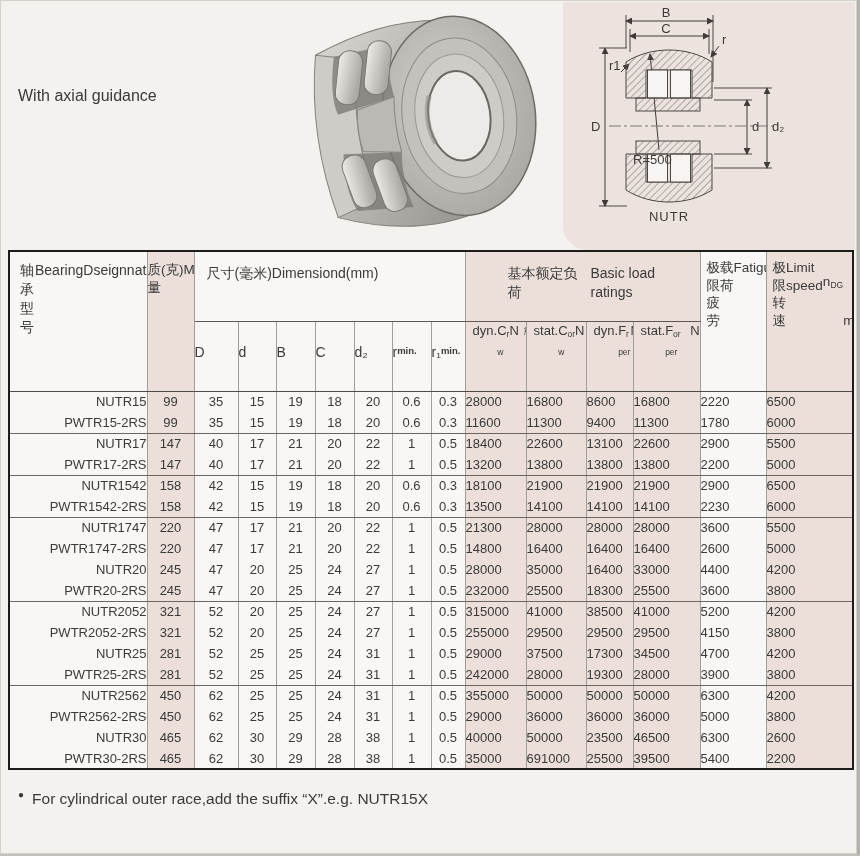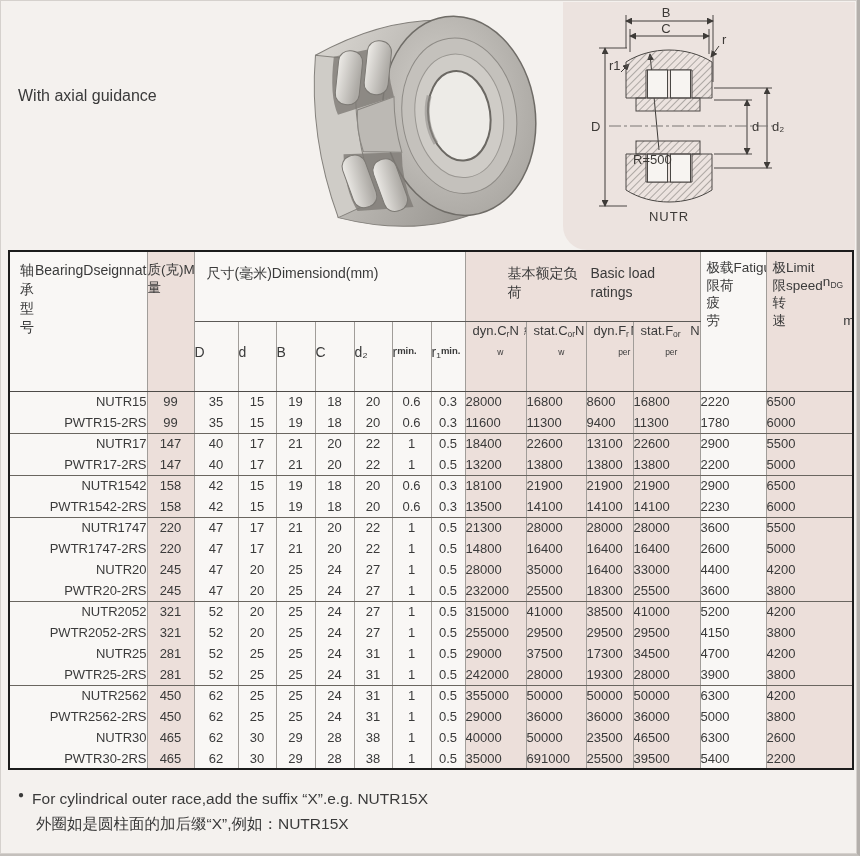--- a/index.html
+++ b/index.html
@@ -623,14 +623,13 @@
         <td class="cp as">2200</td>
       </tr>
     </tbody>
 </table>
 
 <div class="footnote">
   <div class="row">
     <span class="bullet">●</span>
     <span>For cylindrical outer race,add the suffix “X”.e.g. NUTR15X</span>
   </div>
-  <div class="cnline">外圈如是圆柱面的加后缀“X”,例如：NUTR15X</div>
 </div>
 
 </body></html>

